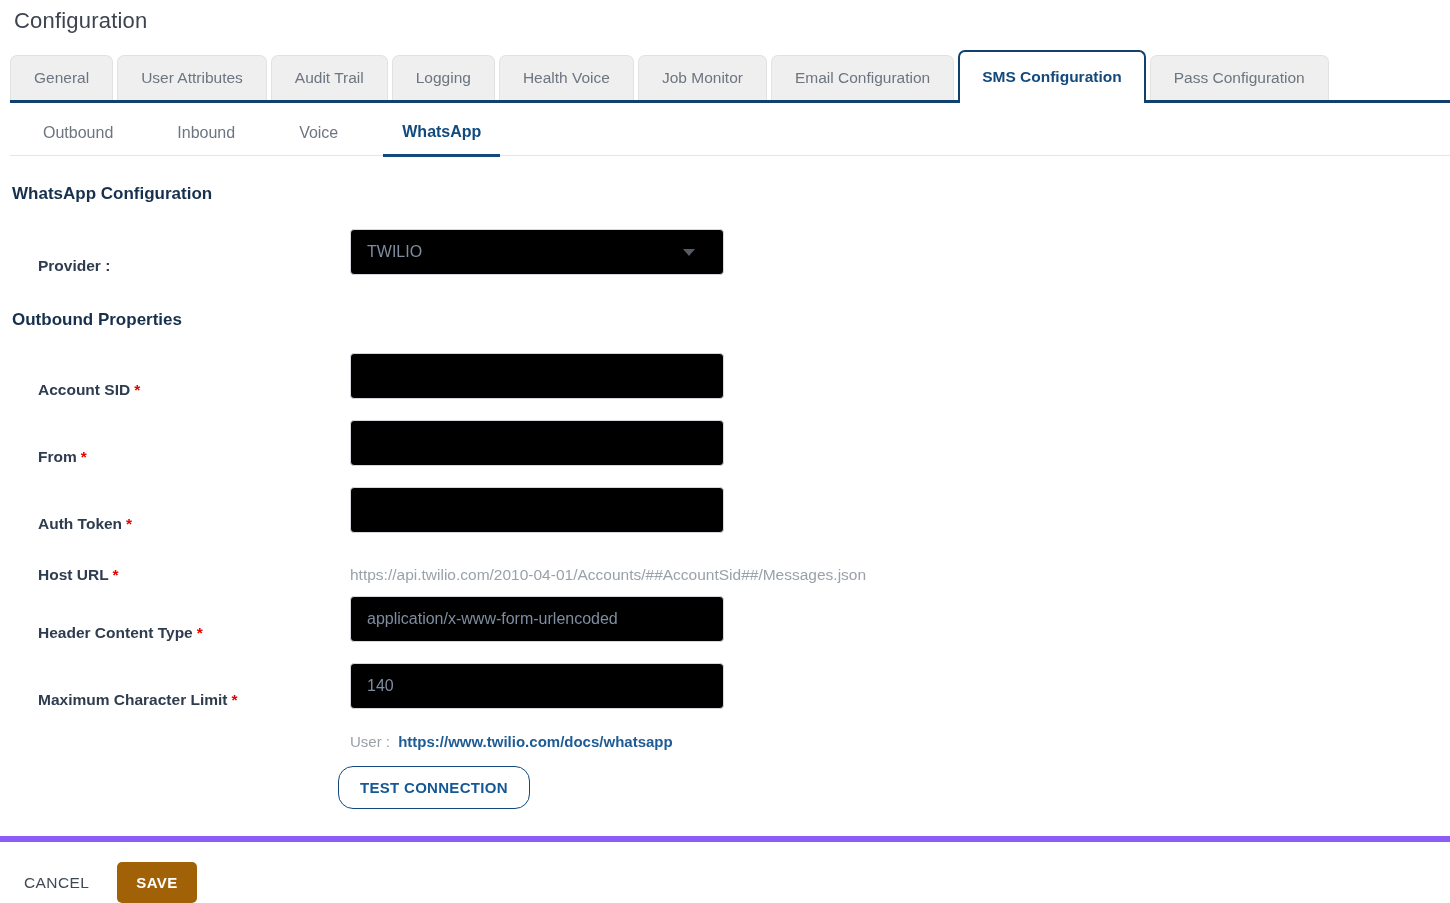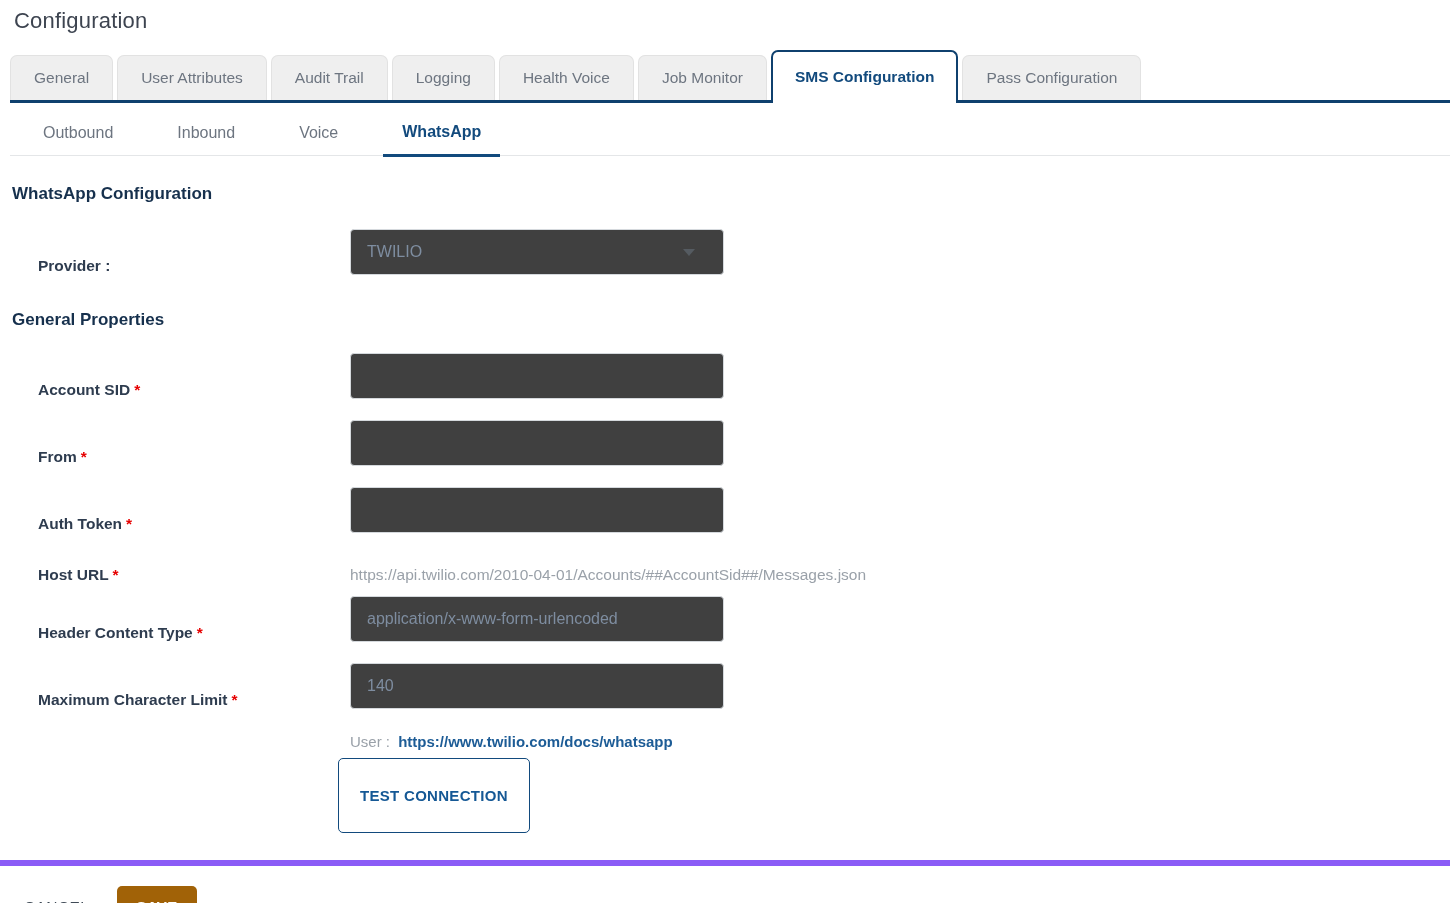--- a/index.html
+++ b/index.html
@@ -105,21 +105,21 @@
   .req { color: #e60000; margin-left: 4px; font-weight: bold; }
 
   .text-input, .selectbox {
     width: 374px;
     height: 46px;
     border: 1px solid #d5d9dd;
     border-radius: 4px;
     padding: 12px 16px;
     font-size: 16px;
     color: #7e8da0;
-    background: #404040;
+    background: #000000;
     font-family: "Liberation Sans", sans-serif;
     outline: none;
   }
   .selectbox {
     display: flex;
     align-items: center;
     justify-content: space-between;
     cursor: pointer;
   }
   .caret {
@@ -142,25 +142,25 @@
   .help-label { color: #9aa1a9; }
   .help-link {
     color: #1d5c96;
     font-weight: bold;
     text-decoration: none;
     margin-left: 4px;
     cursor: pointer;
   }
   .test-btn {
     display: inline-block;
-    margin: 8px 0 0 338px;
-    padding: 28px 21px;
+    margin: 16px 0 0 338px;
+    padding: 12px 21px;
     background: #ffffff;
     border: 1px solid #124a7d;
-    border-radius: 5px;
+    border-radius: 15px;
     color: #1558 95;
     color: #155895;
     font-size: 15px;
     font-weight: bold;
     letter-spacing: 0.3px;
     cursor: pointer;
     font-family: "Liberation Sans", sans-serif;
   }
 
   
@@ -200,20 +200,21 @@
 
 <h1 class="page-title">Configuration</h1>
 
 <div class="tabbar">
   <div class="tab">General</div>
   <div class="tab">User Attributes</div>
   <div class="tab">Audit Trail</div>
   <div class="tab">Logging</div>
   <div class="tab">Health Voice</div>
   <div class="tab">Job Monitor</div>
+  <div class="tab">Email Configuration</div>
   <div class="tab active">SMS Configuration</div>
   <div class="tab">Pass Configuration</div>
 </div>
 
 <div class="subtabbar">
   <div class="subtab">Outbound</div>
   <div class="subtab">Inbound</div>
   <div class="subtab">Voice</div>
   <div class="subtab active">WhatsApp</div>
 </div>
@@ -224,21 +225,21 @@
   <div class="form-row">
     <div class="flabel">Provider :</div>
     <div class="selectbox">
       <span>TWILIO</span>
       <span class="caret"></span>
     </div>
   </div>
 </div>
 
 <div>
-  <h2 class="section-heading second">General Properties</h2>
+  <h2 class="section-heading second">Outbound Properties</h2>
 
   <div class="form-row">
     <div class="flabel"><span>Account SID</span><span class="req">*</span></div>
     <input class="text-input" type="text" value="" style="">
   </div>
 
   <div class="form-row">
     <div class="flabel"><span>From</span><span class="req">*</span></div>
     <input class="text-input" type="text" value="" style="">
   </div>

